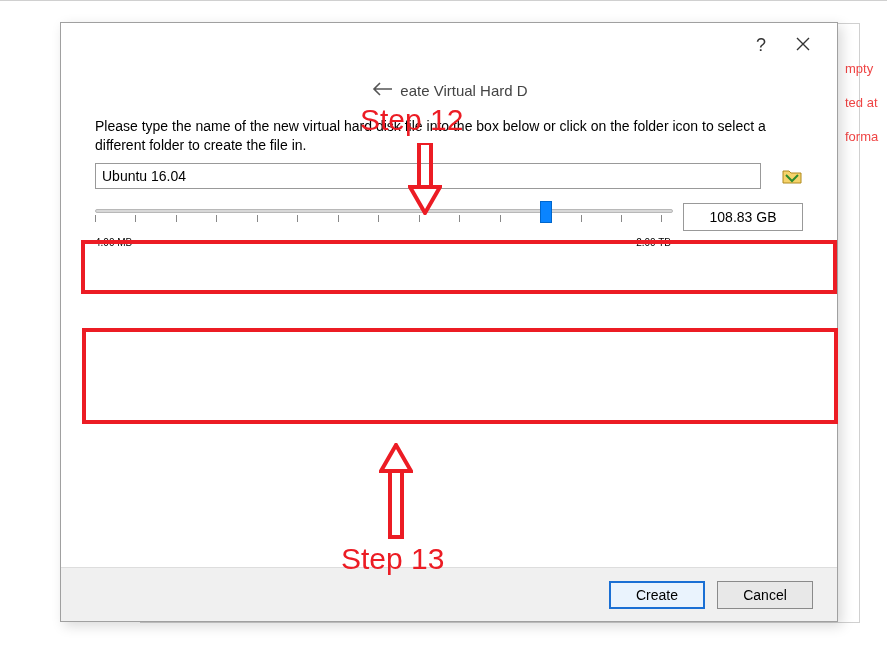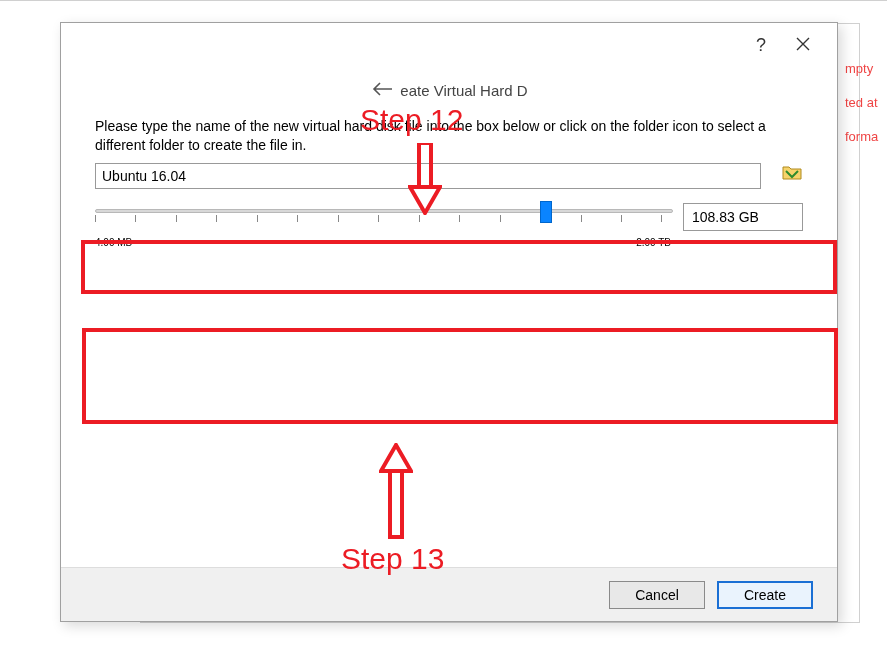--- a/index.html
+++ b/index.html
@@ -90,21 +90,21 @@
 
     .body-text {
       font-size: 14px;
       line-height: 1.35;
       color: #000;
       margin: 4px 0 8px 0;
     }
 
     .file-row {
       display: flex;
-      align-items: flex-start;
+      align-items: flex-end;
       gap: 20px;
       margin: 6px 0 10px 0;
     }
     .file-input {
       flex: 1;
       height: 26px;
       border: 1px solid #999;
       padding: 2px 6px;
       font-size: 14px;
       font-family: inherit;
@@ -145,21 +145,21 @@
       position: absolute;
       top: 2px;
       width: 12px; height: 22px;
       background: #0a84ff;
       border: 1px solid #0066cc;
       transform: translateX(-50%);
     }
     .size-box {
       width: 120px; height: 28px;
       border: 1px solid #999;
-      text-align: left;
+      text-align: center;
       padding: 2px 8px;
       font-size: 14px;
       font-family: inherit;
     }
     .size-labels {
       display: flex;
       justify-content: space-between;
       font-size: 10px;
       margin-right: 132px;
       margin-top: 2px;
@@ -283,22 +283,22 @@
     </div>
 
     <div class="size-labels">
       <span>4.00 MB</span>
       <span>2.00 TB</span>
     </div>
 
   </div>
 
   <div class="button-bar">
+    <button class="btn primary">Create</button>
     <button class="btn">Cancel</button>
-    <button class="btn primary">Create</button>
   </div>
 
 </div>
 
 <div class="anno anno-label" style="left:360px; top:103px;">Step 12</div>
 
 <div class="anno anno-arrow" style="left:408px; top:143px;">
   <svg width="34" height="72" viewBox="0 0 34 72">
     <rect x="11" y="0" width="12" height="44" fill="none" stroke="#ec1c24" stroke-width="4"></rect>
     <path d="M2 44 L17 70 L32 44 Z" fill="none" stroke="#ec1c24" stroke-width="4"></path>

